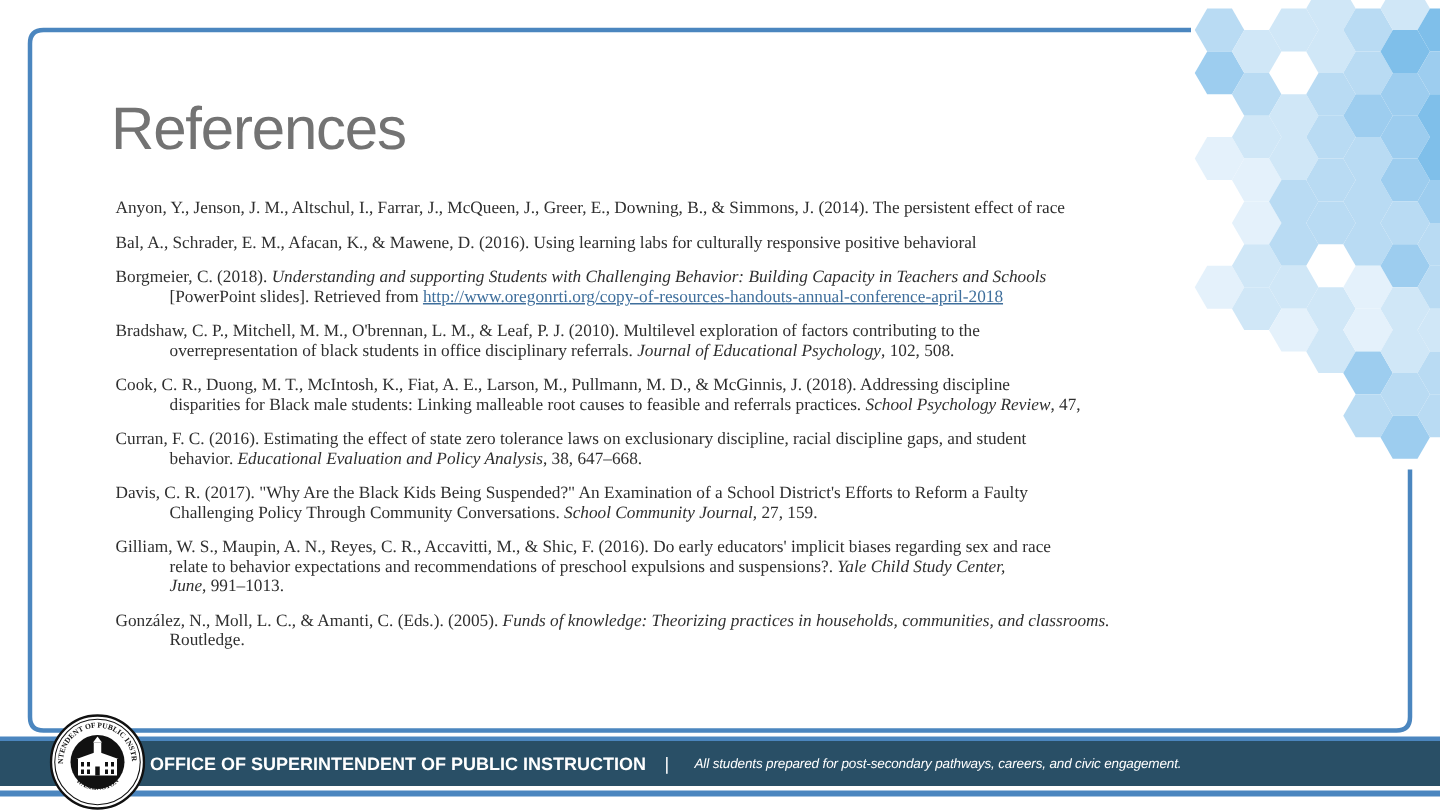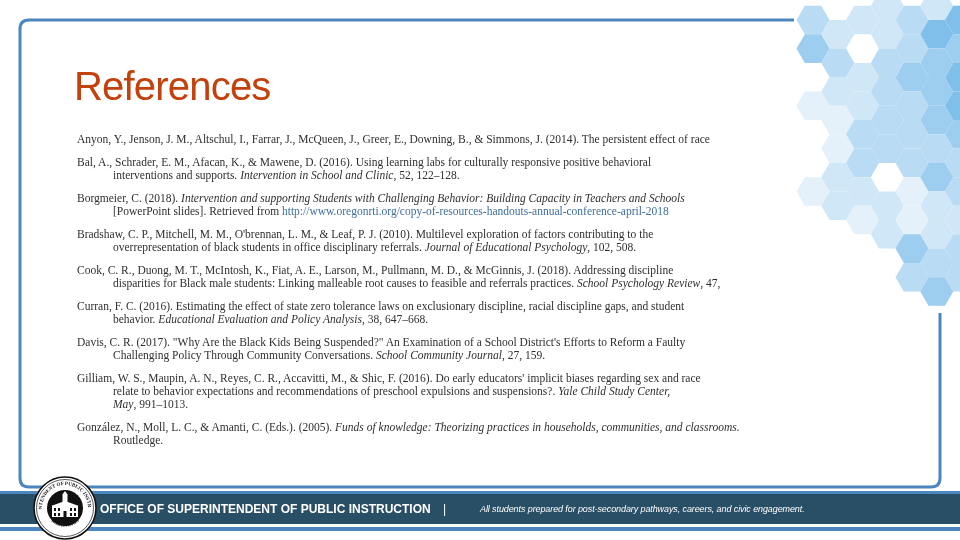--- a/index.html
+++ b/index.html
@@ -6,49 +6,49 @@
   body {
     width: 960px; height: 540px; position: relative; overflow: hidden;
     background: #ffffff;
     font-family: "Liberation Serif", serif;
   }
   #deco { position: absolute; left: 0; top: 0; width: 960px; height: 540px; pointer-events: none; }
   .title {
     position: absolute; left: 74px; top: 66px;
     font-family: "Liberation Sans", sans-serif;
     font-size: 40px; line-height: 40px; letter-spacing: -0.8px;
-    color: #c2410c; font-weight: normal; margin: 0; white-space: nowrap;
+    color: #737373; font-weight: normal; margin: 0; white-space: nowrap;
   }
   .refs {
     position: absolute; left: 77px; top: 133px; width: 720px;
     font-family: "Liberation Serif", serif;
     font-size: 11.5px; line-height: 13px; color: #2f2f2f;
   }
   .ref { margin-bottom: 10px; }
   .ref-line { white-space: nowrap; height: 13px; }
   .ref-line.cont { padding-left: 36px; }
   .ref-line .it { font-style: italic; }
-  .ref-line a { color: #3f6f9c; }
+  .ref-line a { color: #3f6f9c; text-decoration: underline; }
   .footer-topline { position: absolute; left: 0; top: 491px; width: 960px; height: 3px; background: #4b86bf; }
   .footer-band {
     position: absolute; left: 0; top: 494px; width: 960px; height: 30px;
     background: #294f66;
   }
   .footer-bottomline { position: absolute; left: 0; top: 527px; width: 960px; height: 4px; background: #4b86bf; }
   .org-name {
     position: absolute; left: 100px; top: 494px; height: 30px; line-height: 30px;
     font-family: "Liberation Sans", sans-serif; font-weight: bold;
     font-size: 12px; color: #ffffff; white-space: nowrap;
   }
   .sep {
     position: absolute; left: 443px; top: 494px; height: 30px; line-height: 30px;
     font-family: "Liberation Sans", sans-serif; font-size: 12px; color: #ffffff;
   }
   .tagline {
-    position: absolute; left: 480px; top: 494px; height: 30px; line-height: 30px;
+    position: absolute; left: 463px; top: 494px; height: 30px; line-height: 30px;
     font-family: "Liberation Sans", sans-serif; font-style: italic;
     font-size: 9px; color: #ffffff; white-space: nowrap; letter-spacing: -0.1px;
   }
   .seal { position: absolute; left: 33px; top: 476px; width: 64px; height: 64px; }
 </style>
 </head>
 <body>
 
 <svg id="deco" viewBox="0 0 960 540">
   <g id="hex-pattern">
@@ -114,24 +114,23 @@
 </svg>
 
 <h1 class="title">References</h1>
 
 <div class="refs" id="refs">
     <div class="ref">
       <div class="ref-line"><span>Anyon, Y., Jenson, J. M., Altschul, I., Farrar, J., McQueen, J., Greer, E., Downing, B., &amp; Simmons, J. (2014). The persistent effect of race</span></div>
     </div>
     <div class="ref">
       <div class="ref-line"><span>Bal, A., Schrader, E. M., Afacan, K., &amp; Mawene, D. (2016). Using learning labs for culturally responsive positive behavioral</span></div>
-      <div class="ref-line cont"><span>interventions and supports. </span><span class="it">Intervention in School and Clinic</span><span>, 52, 122–128.</span></div>
     </div>
     <div class="ref">
-      <div class="ref-line"><span>Borgmeier, C. (2018).  </span><span class="it">Intervention and supporting Students with Challenging Behavior: Building Capacity in Teachers and Schools</span></div>
+      <div class="ref-line"><span>Borgmeier, C. (2018).  </span><span class="it">Understanding and supporting Students with Challenging Behavior: Building Capacity in Teachers and Schools</span></div>
       <div class="ref-line cont"><span>[PowerPoint slides]. Retrieved from </span><a>http://www.oregonrti.org/copy-of-resources-handouts-annual-conference-april-2018</a></div>
     </div>
     <div class="ref">
       <div class="ref-line"><span>Bradshaw, C. P., Mitchell, M. M., O'brennan, L. M., &amp; Leaf, P. J. (2010). Multilevel exploration of factors contributing to the</span></div>
       <div class="ref-line cont"><span>overrepresentation of black students in office disciplinary referrals. </span><span class="it">Journal of Educational Psychology</span><span>, 102, 508.</span></div>
     </div>
     <div class="ref">
       <div class="ref-line"><span>Cook, C. R., Duong, M. T., McIntosh, K., Fiat, A. E., Larson, M., Pullmann, M. D., &amp; McGinnis, J. (2018). Addressing discipline</span></div>
       <div class="ref-line cont"><span>disparities for Black male students: Linking malleable root causes to feasible and referrals practices. </span><span class="it">School Psychology Review</span><span>, 47,</span></div>
     </div>
@@ -139,21 +138,21 @@
       <div class="ref-line"><span>Curran, F. C. (2016). Estimating the effect of state zero tolerance laws on exclusionary discipline, racial discipline gaps, and student</span></div>
       <div class="ref-line cont"><span>behavior. </span><span class="it">Educational Evaluation and Policy Analysis</span><span>, 38, 647–668.</span></div>
     </div>
     <div class="ref">
       <div class="ref-line"><span>Davis, C. R. (2017). "Why Are the Black Kids Being Suspended?" An Examination of a School District's Efforts to Reform a Faulty</span></div>
       <div class="ref-line cont"><span>Challenging Policy Through Community Conversations. </span><span class="it">School Community Journal</span><span>, 27, 159.</span></div>
     </div>
     <div class="ref">
       <div class="ref-line"><span>Gilliam, W. S., Maupin, A. N., Reyes, C. R., Accavitti, M., &amp; Shic, F. (2016). Do early educators' implicit biases regarding sex and race</span></div>
       <div class="ref-line cont"><span>relate to behavior expectations and recommendations of preschool expulsions and suspensions?. </span><span class="it">Yale Child Study Center,</span></div>
-      <div class="ref-line cont"><span class="it">May</span><span>, 991–1013.</span></div>
+      <div class="ref-line cont"><span class="it">June</span><span>, 991–1013.</span></div>
     </div>
     <div class="ref">
       <div class="ref-line"><span>González, N., Moll, L. C., &amp; Amanti, C. (Eds.). (2005). </span><span class="it">Funds of knowledge: Theorizing practices in households, communities, and classrooms.</span></div>
       <div class="ref-line cont"><span>Routledge.</span></div>
     </div>
   </div>
 
 <div class="footer-topline"></div>
 <div class="footer-band"></div>
 <div class="footer-bottomline"></div>

